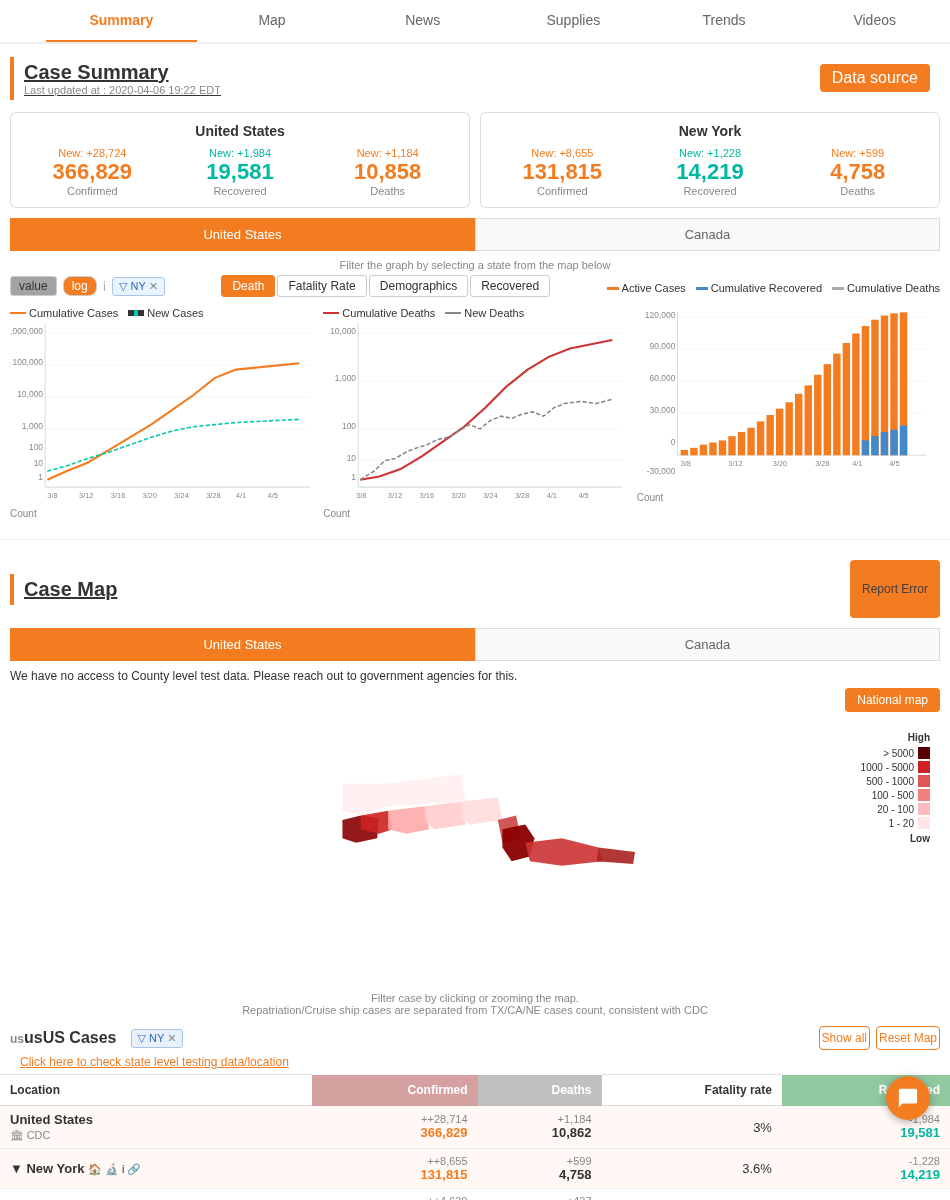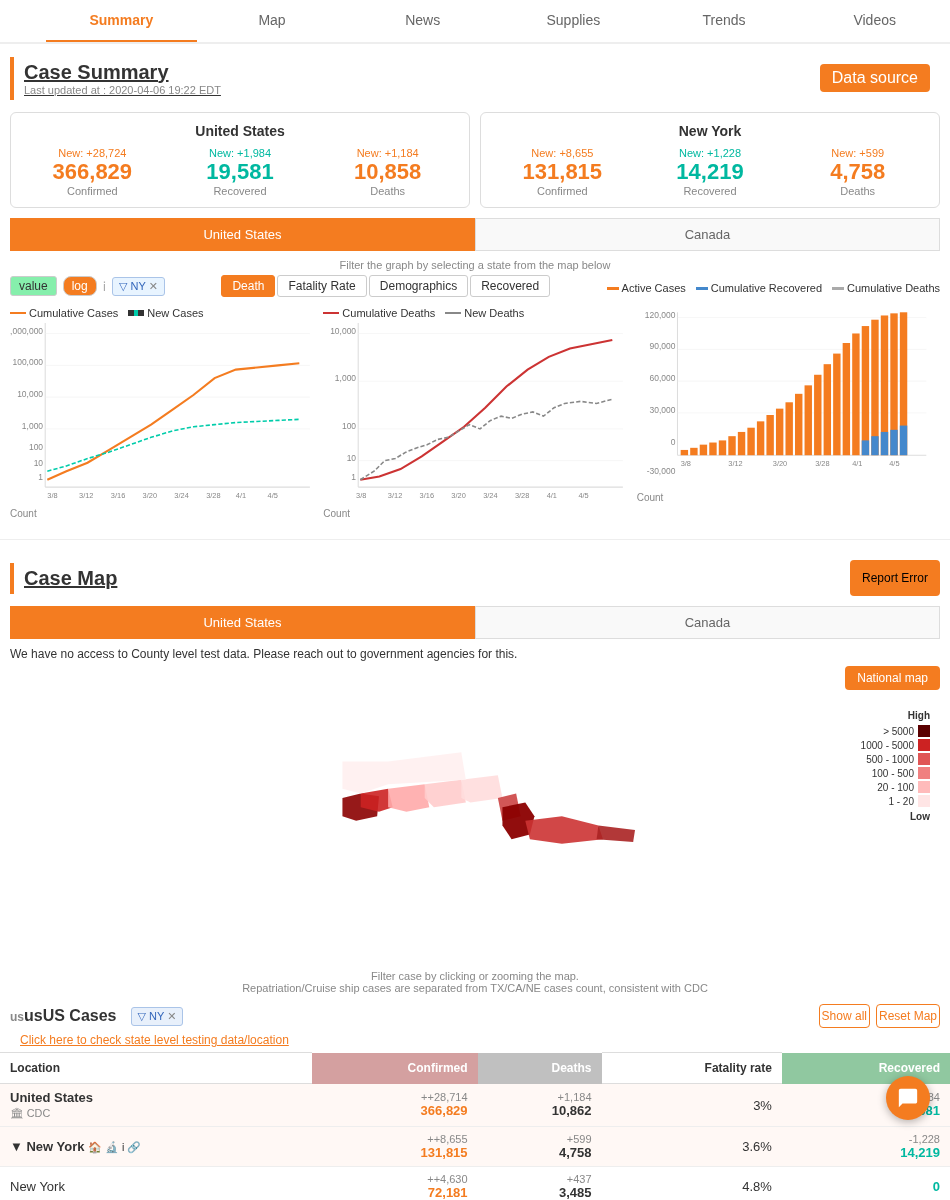--- a/index.html
+++ b/index.html
@@ -33,21 +33,21 @@
     .toggle-row { display: flex; margin: 8px 10px; }
     .toggle-btn { flex: 1; padding: 8px; text-align: center; cursor: pointer; font-size: 13px; border: 1px solid #ddd; }
     .toggle-btn.active { background: #f47c20; color: white; border-color: #f47c20; }
     .toggle-btn.inactive { background: #f9f9f9; color: #666; }
 
     
     .charts-area { margin: 0 10px; }
     .filter-note { text-align: center; color: #888; font-size: 11px; margin: 4px 0; }
     .chart-controls { display: flex; align-items: center; gap: 6px; margin-bottom: 4px; }
     .ctrl-btn { border: 1px solid #ccc; background: white; padding: 2px 8px; cursor: pointer; font-size: 12px; border-radius: 3px; }
-    .ctrl-btn.value { background: #86efac; color: #333; }
+    .ctrl-btn.value { background: #a3a3a3; color: #333; }
     .ctrl-btn.log { background: #f47c20; color: white; border-radius: 8px; }
     .tag-badge { background: #e8f4ff; border: 1px solid #aac4e8; color: #3366bb; padding: 2px 6px; border-radius: 3px; font-size: 11px; display: flex; align-items: center; gap: 3px; }
     .tag-badge .x { cursor: pointer; color: #888; }
     .info-icon { color: #aaa; cursor: pointer; }
 
     .charts-grid { display: flex; gap: 10px; }
     .chart-box { flex: 1; position: relative; }
     .chart-svg { width: 100%; height: 180px; }
 
     
@@ -58,21 +58,21 @@
 
     
     .legend { display: flex; gap: 10px; font-size: 11px; align-items: center; flex-wrap: wrap; }
     .legend-item { display: flex; align-items: center; gap: 3px; }
     .legend-dot { width: 12px; height: 3px; display: inline-block; }
 
     .chart-count-label { font-size: 10px; color: #888; margin-top: 2px; }
 
     
     .case-map-header { display: flex; justify-content: space-between; align-items: center; margin: 10px; }
-    .report-error-btn { background: #f47c20; color: #000000; border: none; padding: 11px 12px; border-radius: 4px; cursor: pointer; font-size: 12px; }
+    .report-error-btn { background: #f47c20; color: #404040; border: none; padding: 22px 12px; border-radius: 4px; cursor: pointer; font-size: 12px; }
     .national-map-btn { background: #f47c20; color: white; border: none; padding: 5px 12px; border-radius: 4px; cursor: pointer; font-size: 12px; }
     .no-county-msg { margin: 5px 10px; font-size: 12px; color: #333; }
 
     .map-container { position: relative; height: 260px; margin: 10px; display: flex; justify-content: center; align-items: center; }
     .map-legend { position: absolute; right: 10px; top: 10px; font-size: 10px; }
     .map-legend-item { display: flex; align-items: center; gap: 4px; justify-content: flex-end; margin: 2px 0; }
     .color-box { width: 12px; height: 12px; display: inline-block; }
 
     
     .table-header-row { display: flex; justify-content: space-between; align-items: center; }

